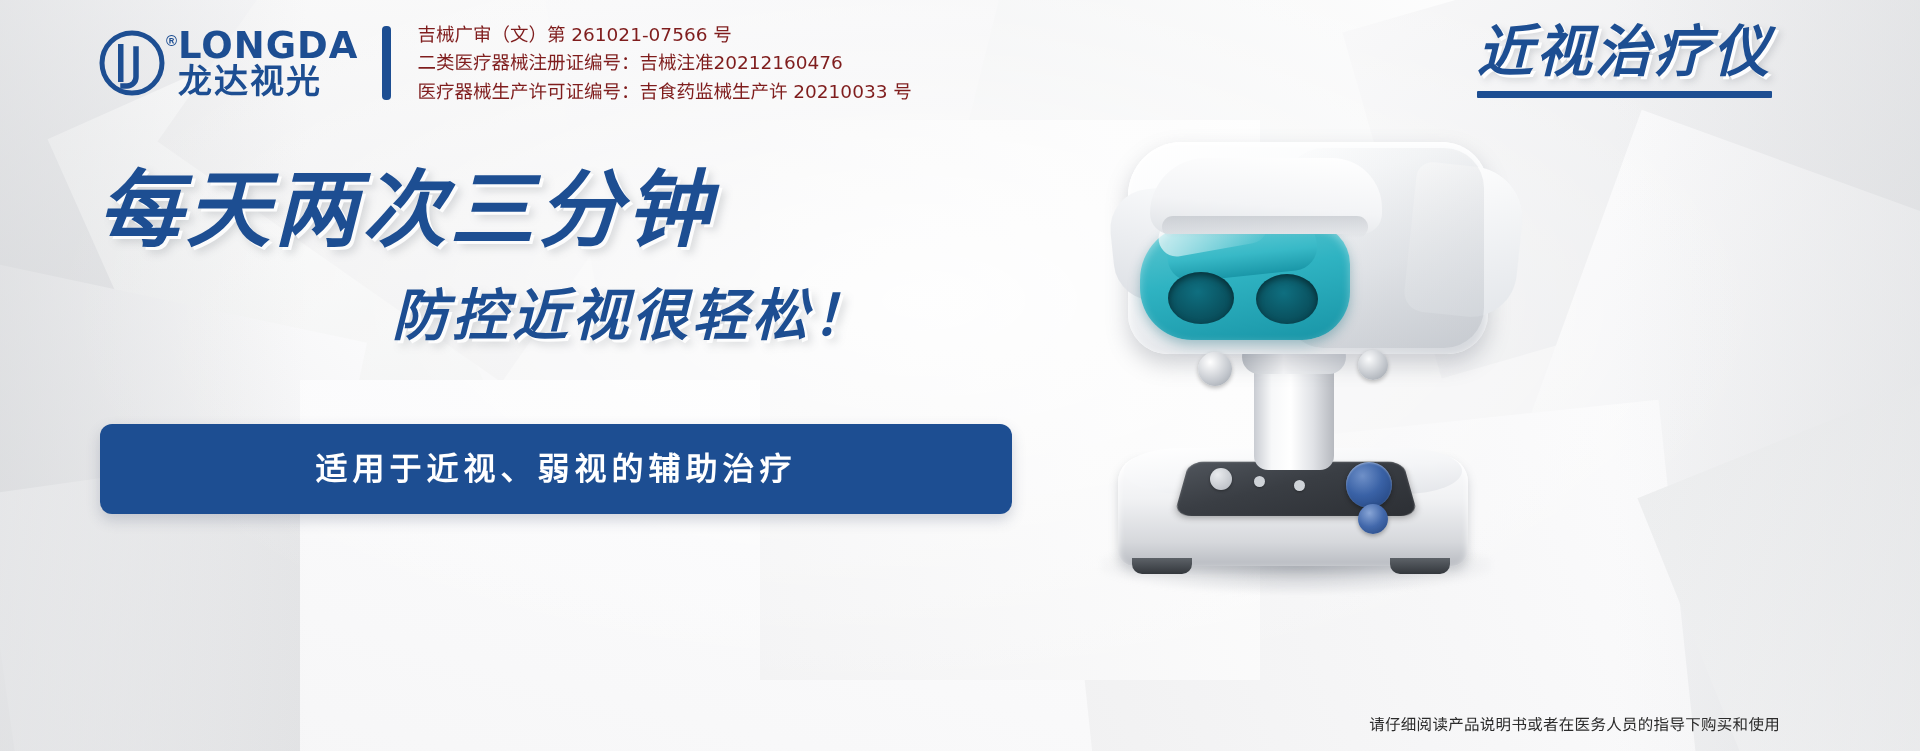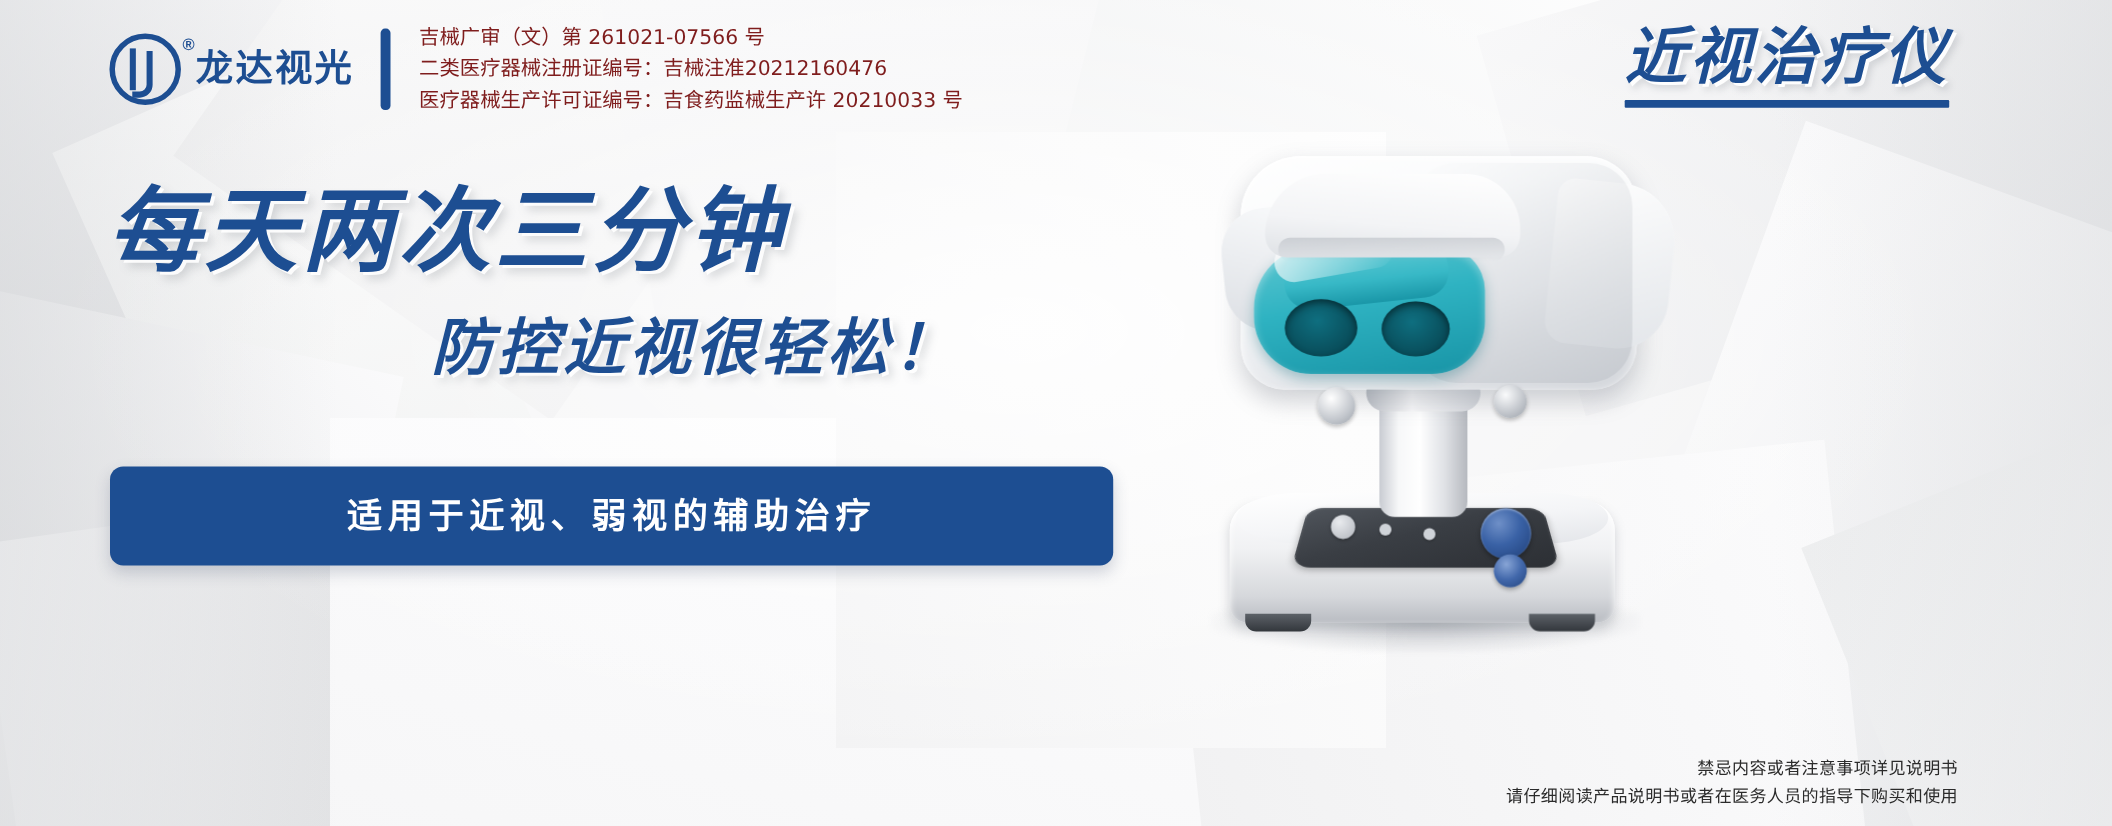--- a/index.html
+++ b/index.html
@@ -241,20 +241,21 @@
   <div class="logo-block">
     <div class="logo-mark">
       <svg width="72" height="72" viewBox="0 0 72 72" aria-hidden="true">
         <circle cx="36" cy="36" r="30" fill="none" stroke="#1d4e92" stroke-width="5"></circle>
         <rect x="22" y="17" width="5.5" height="38" fill="#1d4e92"></rect>
         <path d="M40 22 v28 a9 9 0 0 1 -9 9 h-4" fill="none" stroke="#1d4e92" stroke-width="5.5" stroke-linecap="square"></path>
       </svg>
       <span class="logo-reg">®</span>
     </div>
     <div class="logo-words">
+      <div class="logo-latin">LONGDA</div>
       <div class="logo-cn">龙达视光</div>
     </div>
   </div>
 
   <div class="hdr-divider"></div>
 
   <div class="reg-lines">
     <div class="reg-line">吉械广审（文）第 261021-07566 号</div>
     <div class="reg-line">二类医疗器械注册证编号：吉械注准20212160476</div>
     <div class="reg-line">医疗器械生产许可证编号：吉食药监械生产许 20210033 号</div>
@@ -296,15 +297,14 @@
   <div class="dv dv-eye-l"></div>
   <div class="dv dv-eye-r"></div>
   <div class="dv dv-teal-hi"></div>
   <div class="dv dv-brow"></div>
   <div class="dv dv-brow-sh"></div>
   <div class="dv dv-pivot-l"></div>
   <div class="dv dv-pivot-r"></div>
 </div>
 
 <div class="footer">
-  <div class="footer-line">禁忌内容或者注意事项详见说明书</div>
   <div class="footer-line">请仔细阅读产品说明书或者在医务人员的指导下购买和使用</div>
 </div>
 
 </body></html>

